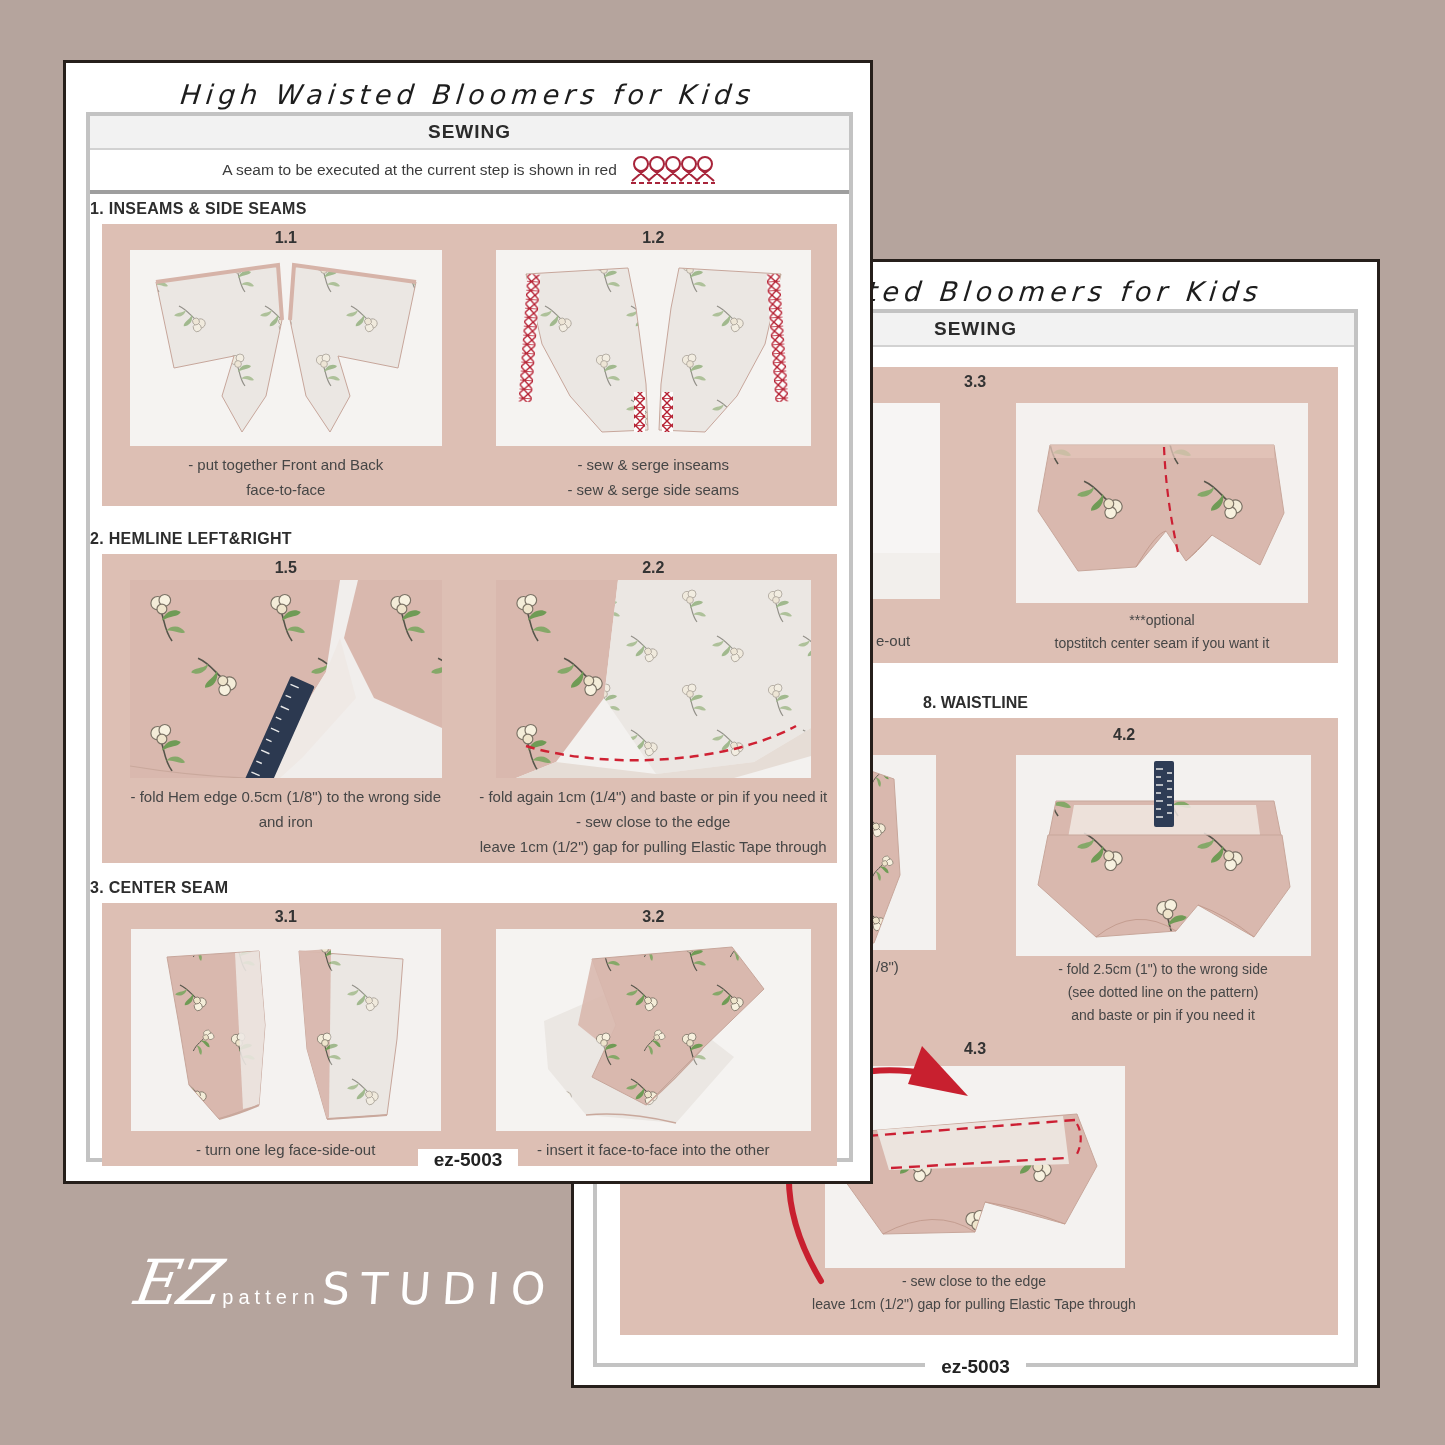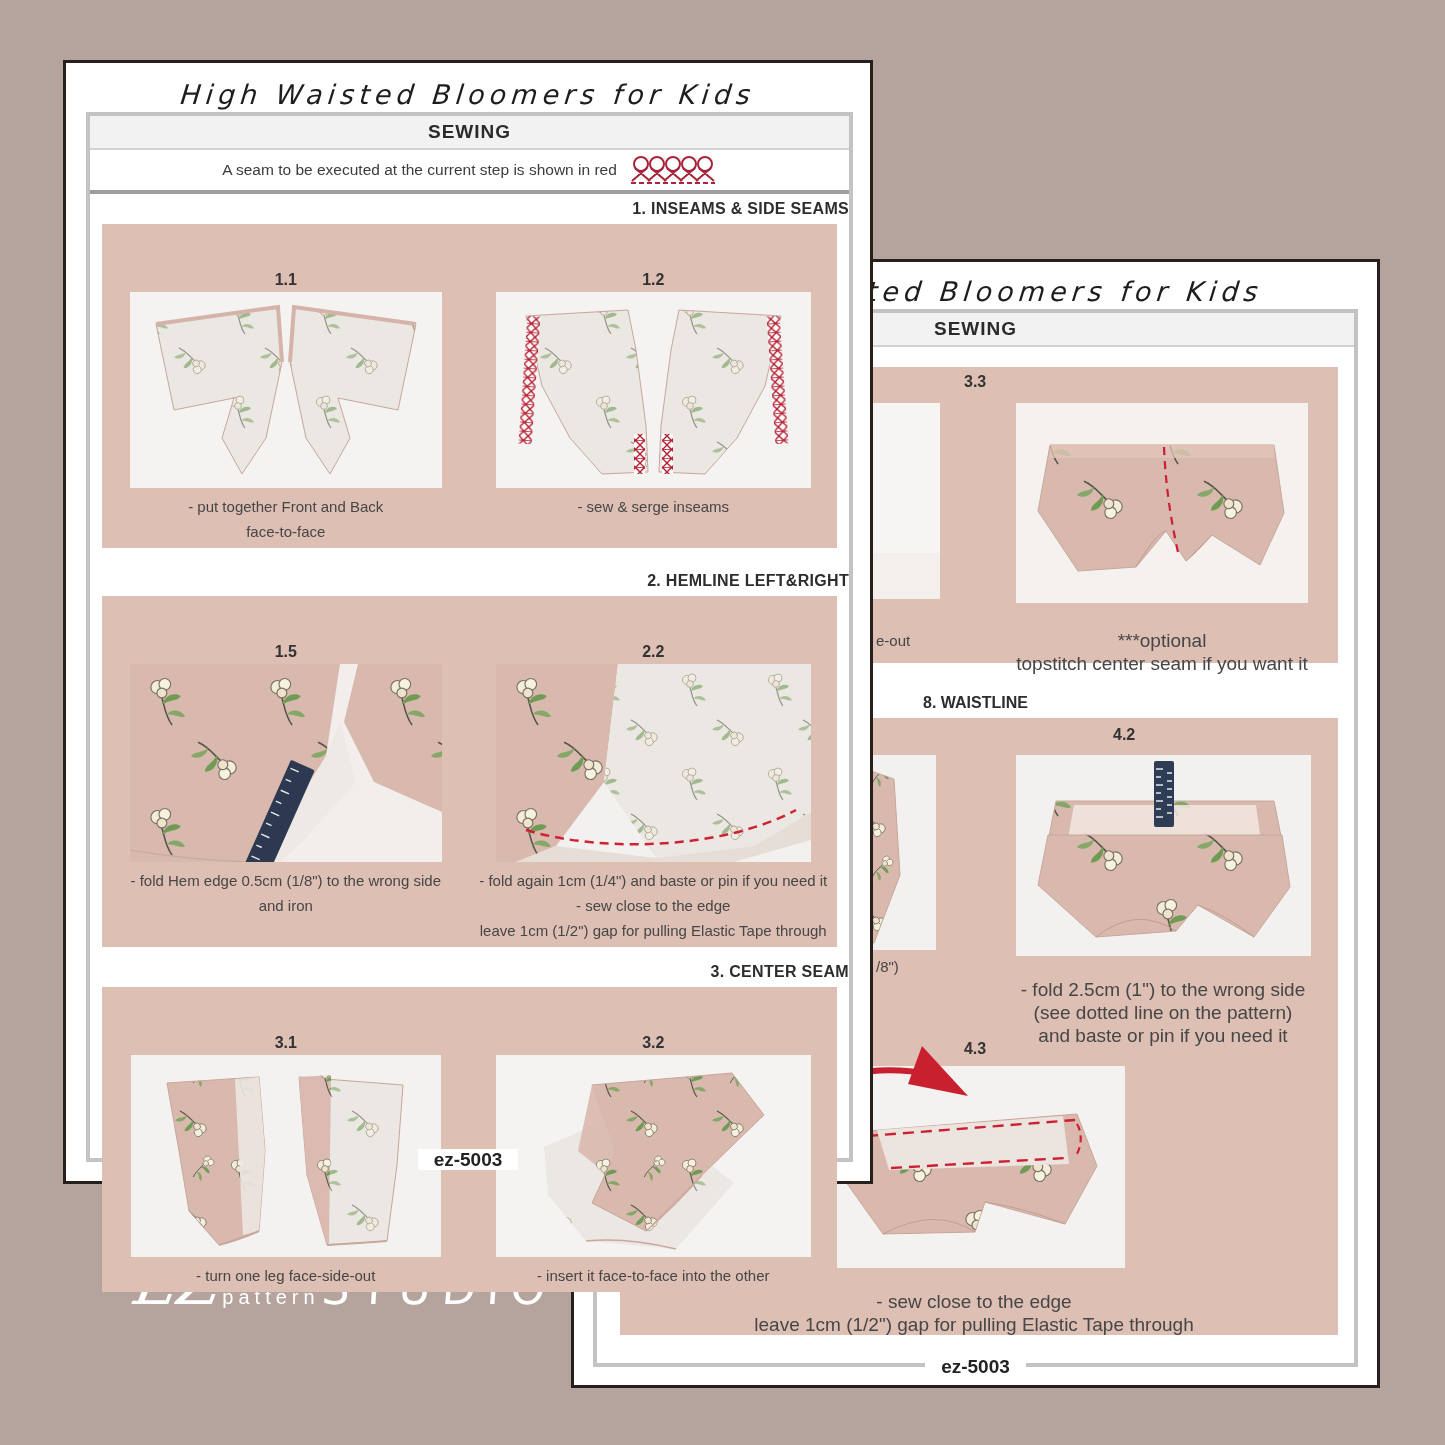--- a/index.html
+++ b/index.html
@@ -11,40 +11,40 @@
   .doc-title{position:absolute;left:0;right:0;text-align:center;
              font-family:"DejaVu Sans","Liberation Sans",sans-serif;font-style:italic;
              font-size:27px;font-weight:500;letter-spacing:5px;color:#1d1d1d;transform:skewX(-6deg);}
   .tableframe{position:absolute;border:4px solid #c3c3c3;box-sizing:border-box;background:#ffffff;}
   .p1-table{left:20px;top:49px;width:767px;height:1050px;}
   .p2-table{left:19px;top:47px;width:765px;height:1058px;}
   .row-sewing{height:32px;line-height:32px;background:#f2f2f2;border-bottom:2px solid #d2d2d2;
               text-align:center;font-size:19px;font-weight:700;letter-spacing:1px;color:#2b2b2b;}
   .row-note{height:40px;border-bottom:4px solid #9e9e9e;display:flex;align-items:center;justify-content:center;gap:12px;}
   .note-text{font-size:15.5px;color:#3c3c3c;}
-  .sechead{margin-top:6px;height:22px;text-align:right;font-size:16px;font-weight:700;color:#2d2d2d;letter-spacing:.3px;}
+  .sechead{margin-top:6px;height:22px;text-align:left;font-size:16px;font-weight:700;color:#2d2d2d;letter-spacing:.3px;}
   .sechead2{margin-top:24px;}
   .sechead3{margin-top:16px;}
   .panel{margin:2px auto 0;width:735px;background:#ddbfb4;padding:2px 0 4px;box-sizing:border-box;}
-  .cols{display:flex;margin-top:42px;}
+  .cols{display:flex;}
   .col{width:50%;display:flex;flex-direction:column;align-items:center;}
   .steplabel{height:24px;line-height:24px;font-size:16px;font-weight:600;color:#333;text-align:center;}
   .cap{margin-top:6px;font-size:15px;line-height:25px;color:#464646;text-align:center;width:160%;}
   .photo{display:block;}
   .footer{position:absolute;left:0;right:0;text-align:center;z-index:5;}
   .footer span{background:#ffffff;padding:0 16px;font-size:19px;font-weight:700;color:#222;}
   .p1-footer{top:1086px;}
   .p2-footer{top:1094px;}
   
   .abs{position:absolute;}
   .p2-panel{background:#ddbfb4;}
   .p2-panel33{left:46px;top:105px;width:718px;height:296px;}
   .p2-panel4{left:46px;top:456px;width:718px;height:617px;}
   .p2-label{font-size:16px;font-weight:600;color:#333;}
-  .p2-cap{font-size:19px;line-height:23px;color:#464646;text-align:center;margin-top:20px;}
+  .p2-cap{font-size:14px;line-height:23px;color:#464646;text-align:center;}
   .p2-heading4{position:absolute;left:0;right:0;top:432px;text-align:center;
                font-size:16px;font-weight:700;color:#2d2d2d;}
   .frag{position:absolute;font-size:15px;color:#464646;}
   
   .logo{position:absolute;left:136px;top:1246px;z-index:2;color:#ffffff;display:flex;align-items:baseline;white-space:nowrap;}
   .logo-ez{font-family:"DejaVu Serif","Liberation Serif",serif;font-style:italic;font-size:62px;letter-spacing:-2px;transform:skewX(-10deg);}
   .logo-pattern{font-size:20px;letter-spacing:5px;margin:0 2px;}
   .logo-studio{font-size:44px;font-weight:400;letter-spacing:11px;font-family:"DejaVu Sans","Liberation Sans",sans-serif;transform:skewX(-4deg);}
 </style>
 </head>
@@ -224,20 +224,21 @@
               <rect width="315" height="196" fill="#f5f3f1"></rect>
               <polygon points="30,24 132,18 140,58 150,134 152,180 106,182 74,146 46,94" fill="url(#fabLight)" stroke="#c7a69b" stroke-width="1"></polygon>
               <polygon points="285,24 183,18 175,58 165,134 163,180 209,182 241,146 269,94" fill="url(#fabLight)" stroke="#c7a69b" stroke-width="1"></polygon>
               <rect x="27" y="24" width="13" height="128" fill="url(#serge)" transform="rotate(4 33 88)"></rect>
               <rect x="275" y="24" width="13" height="128" fill="url(#serge)" transform="rotate(-4 281 88)"></rect>
               <rect x="138" y="142" width="11" height="40" fill="url(#serge)"></rect>
               <rect x="166" y="142" width="11" height="40" fill="url(#serge)"></rect>
             </svg>
             <div class="cap">
               <div>- sew &amp; serge inseams</div>
+              <div>- sew &amp; serge side seams</div>
             </div>
           </div>
         </div>
       </div>
 
       <div class="sechead sechead2">2. HEMLINE LEFT&amp;RIGHT</div>
       <div class="panel">
         <div class="cols">
           <div class="col">
             <div class="steplabel">1.5</div>

